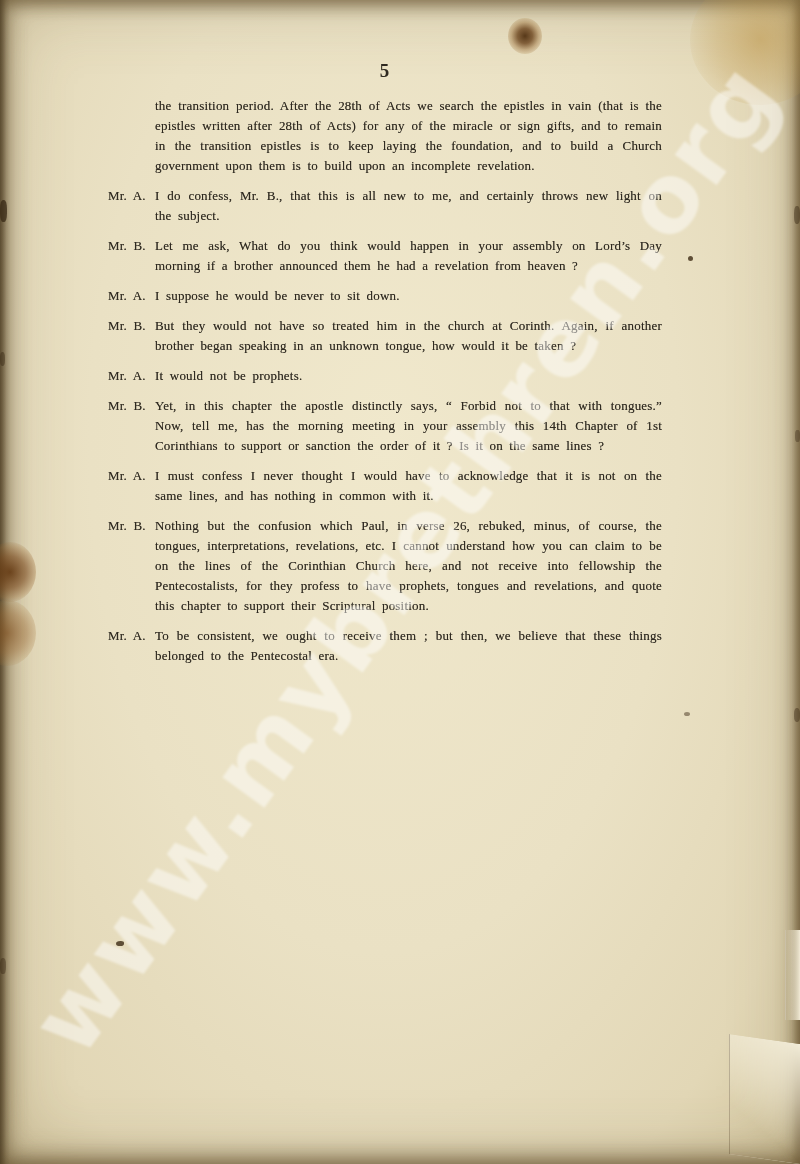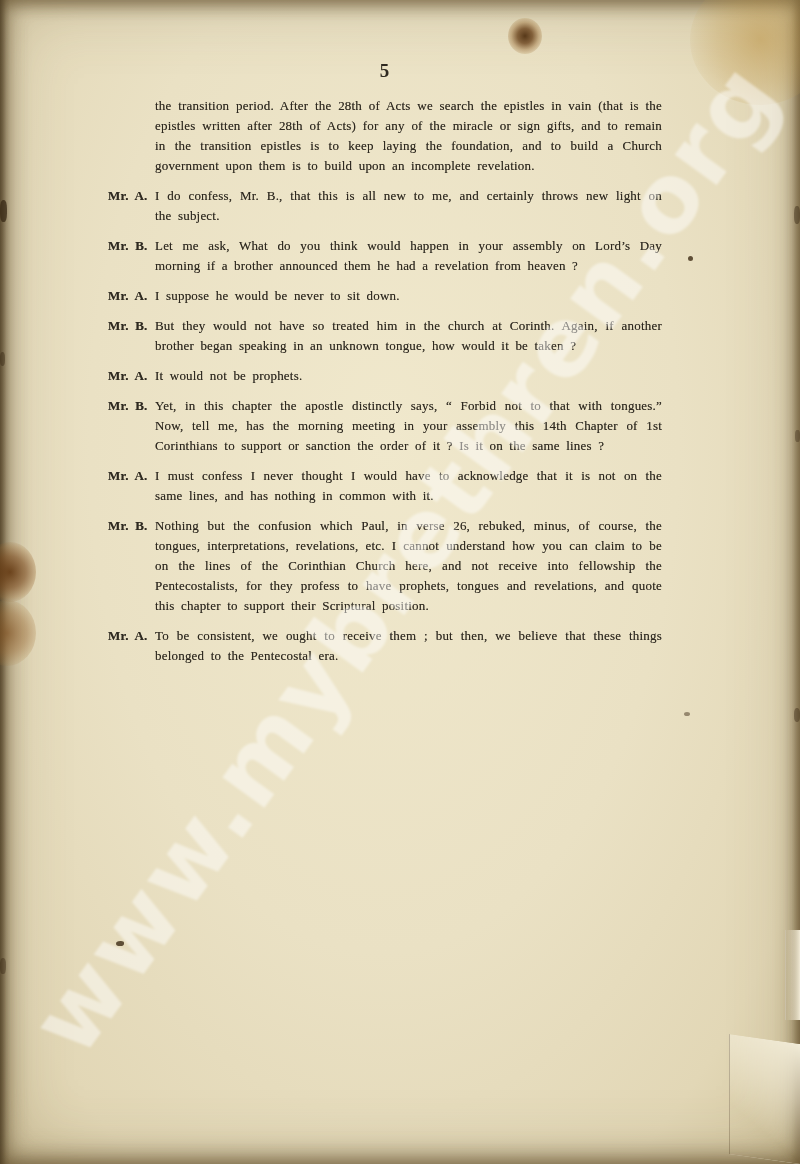--- a/index.html
+++ b/index.html
@@ -118,21 +118,21 @@
     position: absolute;
     left: 108px; top: 96px; width: 554px;
     font-size: 13px;
     line-height: 20px;
     word-spacing: 3px;
     letter-spacing: 0.2px;
     z-index: 2;
     text-shadow: 0 0 0.5px rgba(46, 41, 33, 0.55);
   }
   .para { display: flex; margin: 0 0 10px 0; }
-  .speaker { flex: 0 0 47px; font-weight: bold; }
+  .speaker { flex: 0 0 47px; }
   .ptext { flex: 1; text-align: justify; }
 </style>
 </head>
 <body>
 
 <div class="page">
 
   <div class="edge-left"></div>
   <div class="edge-right"></div>
   <div class="edge-notch notch-a"></div>

